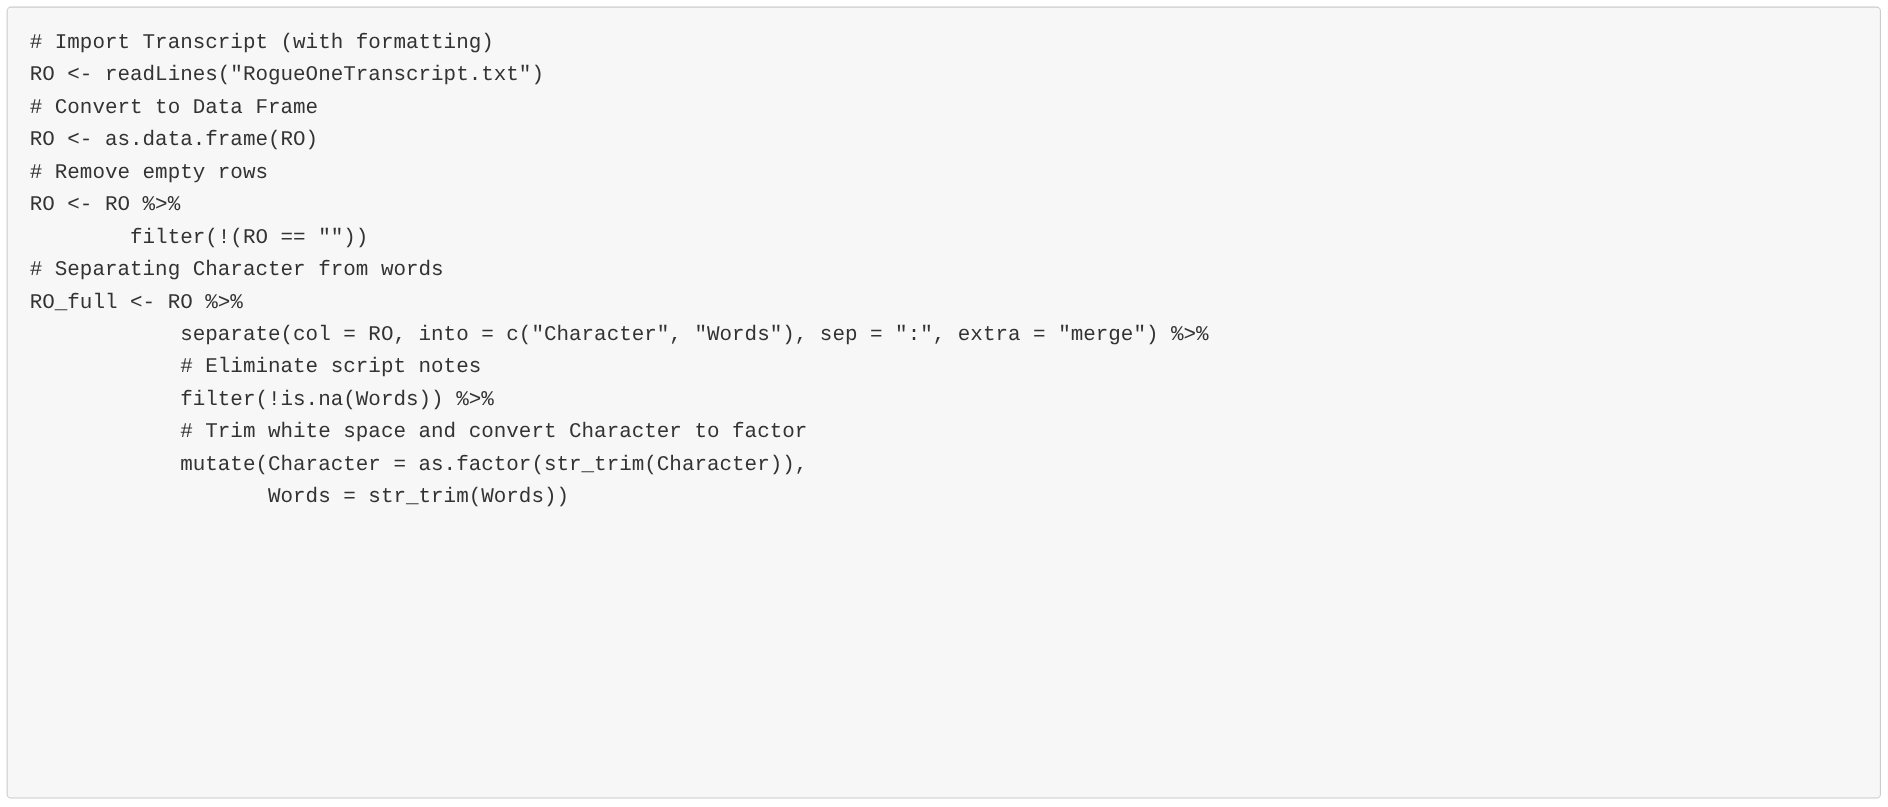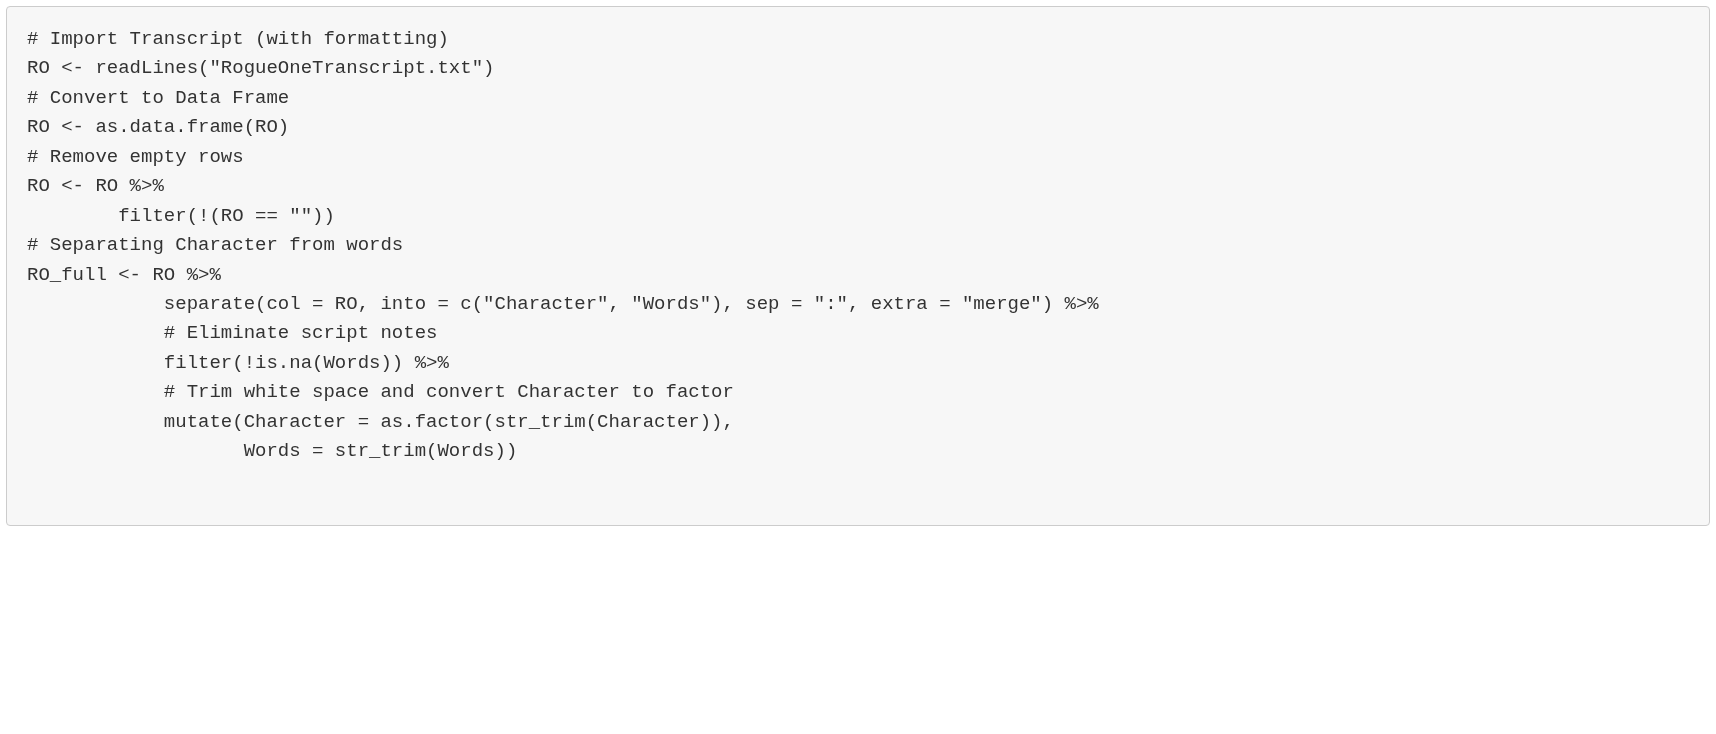--- a/index.html
+++ b/index.html
@@ -18,21 +18,21 @@
       border: 1px solid #cccccc;
       border-radius: 4px;
       padding: 18px 20px;
       font-family: "SFMono-Regular", Consolas, "Liberation Mono", Menlo, Courier, monospace;
       font-size: 19px;
       line-height: 1.55;
       color: #333333;
       white-space: pre;
       overflow: auto;
       margin: 6px;
-      height: 520px;
+      height: 720px;
     }
     .code-line {
       display: block;
     }
   </style>
 </head>
 <body>
 
 <pre class="code-block"><span class="code-line"># Import Transcript (with formatting)</span><span class="code-line">RO &lt;- readLines("RogueOneTranscript.txt")</span><span class="code-line"></span><span class="code-line"># Convert to Data Frame</span><span class="code-line">RO &lt;- as.data.frame(RO)</span><span class="code-line"></span><span class="code-line"># Remove empty rows</span><span class="code-line">RO &lt;- RO %&gt;%</span><span class="code-line">        filter(!(RO == ""))</span><span class="code-line"></span><span class="code-line"># Separating Character from words</span><span class="code-line">RO_full &lt;- RO %&gt;%</span><span class="code-line">            separate(col = RO, into = c("Character", "Words"), sep = ":", extra = "merge") %&gt;%</span><span class="code-line">            # Eliminate script notes</span><span class="code-line">            filter(!is.na(Words)) %&gt;%</span><span class="code-line">            # Trim white space and convert Character to factor</span><span class="code-line">            mutate(Character = as.factor(str_trim(Character)),</span><span class="code-line">                   Words = str_trim(Words))</span></pre>
 

